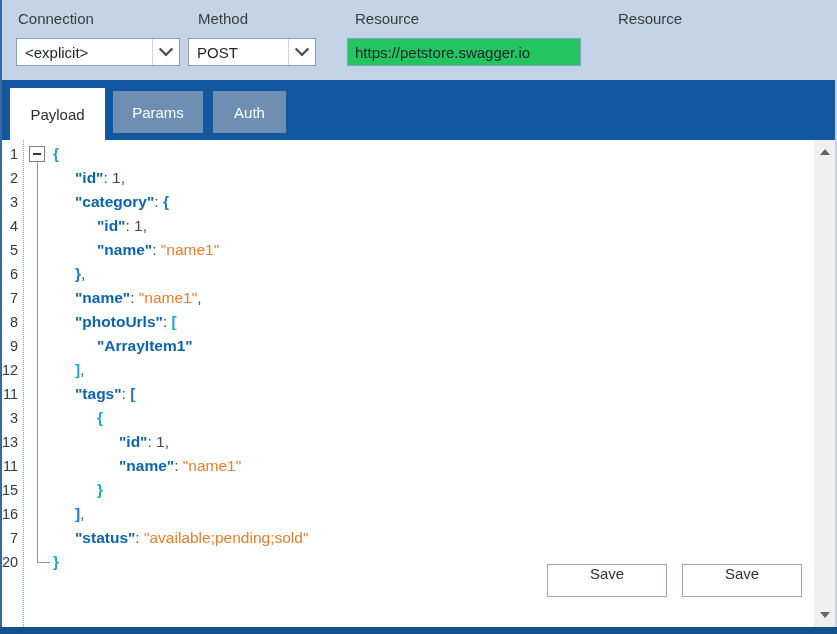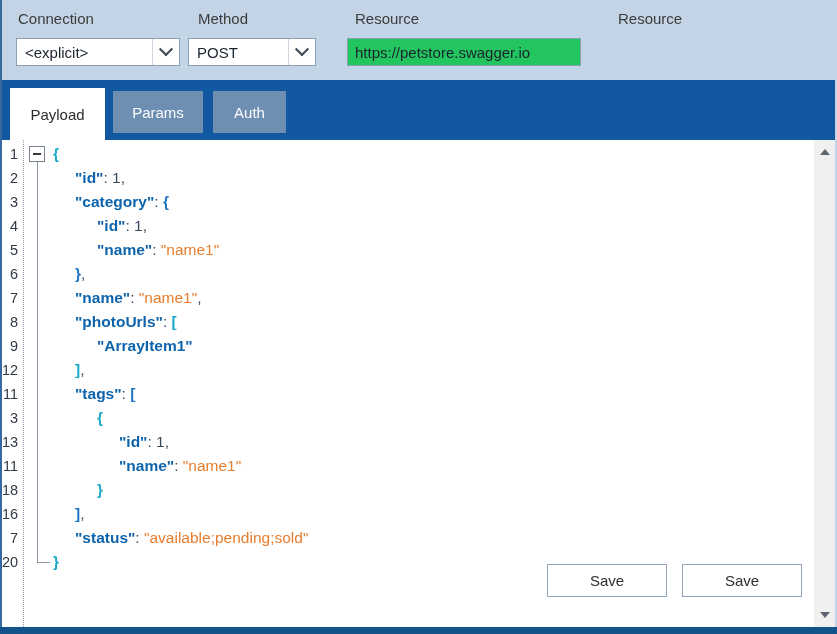--- a/index.html
+++ b/index.html
@@ -50,21 +50,21 @@
   
   #vscroll{position:absolute;right:0;top:0;width:21px;height:487px;background:#f0f0f0;}
   .sbtn{position:absolute;left:0;width:21px;height:20px;display:flex;align-items:center;justify-content:center;}
   .tri-up{width:0;height:0;border-left:5px solid transparent;border-right:5px solid transparent;
     border-bottom:6px solid #5d6570;}
   .tri-down{width:0;height:0;border-left:5px solid transparent;border-right:5px solid transparent;
     border-top:6px solid #5d6570;}
   
   .ebtn{position:absolute;top:424px;width:120px;height:33px;background:#fff;
     border:1px solid #93a5ba;box-sizing:border-box;font-size:15px;color:#2f2f2f;
-    display:flex;align-items:center;justify-content:center;cursor:default;z-index:5;}
+    display:flex;justify-content:center;cursor:default;z-index:5;}
 </style>
 </head>
 <body>
 
 <div id="frame">
 
   <div id="topbar" class="abs">
     <div class="fld-label" style="left:16px;">Connection</div>
     <div class="fld-label" style="left:196px;">Method</div>
     <div class="fld-label" style="left:353px;">Resource</div>
@@ -106,21 +106,21 @@
         <div class="ln">5</div>
         <div class="ln">6</div>
         <div class="ln">7</div>
         <div class="ln">8</div>
         <div class="ln">9</div>
         <div class="ln">12</div>
         <div class="ln">11</div>
         <div class="ln">3</div>
         <div class="ln">13</div>
         <div class="ln">11</div>
-        <div class="ln">18</div>
+        <div class="ln">15</div>
         <div class="ln">16</div>
         <div class="ln">7</div>
         <div class="ln">20</div>
       </div>
     <div id="foldguide"></div>
     <div id="foldbox">
       <div class="minusbar"></div>
     </div>
     <div id="code">
         <div class="cl" style="padding-left: 29px;"><span class="tk-t">{</span></div>

